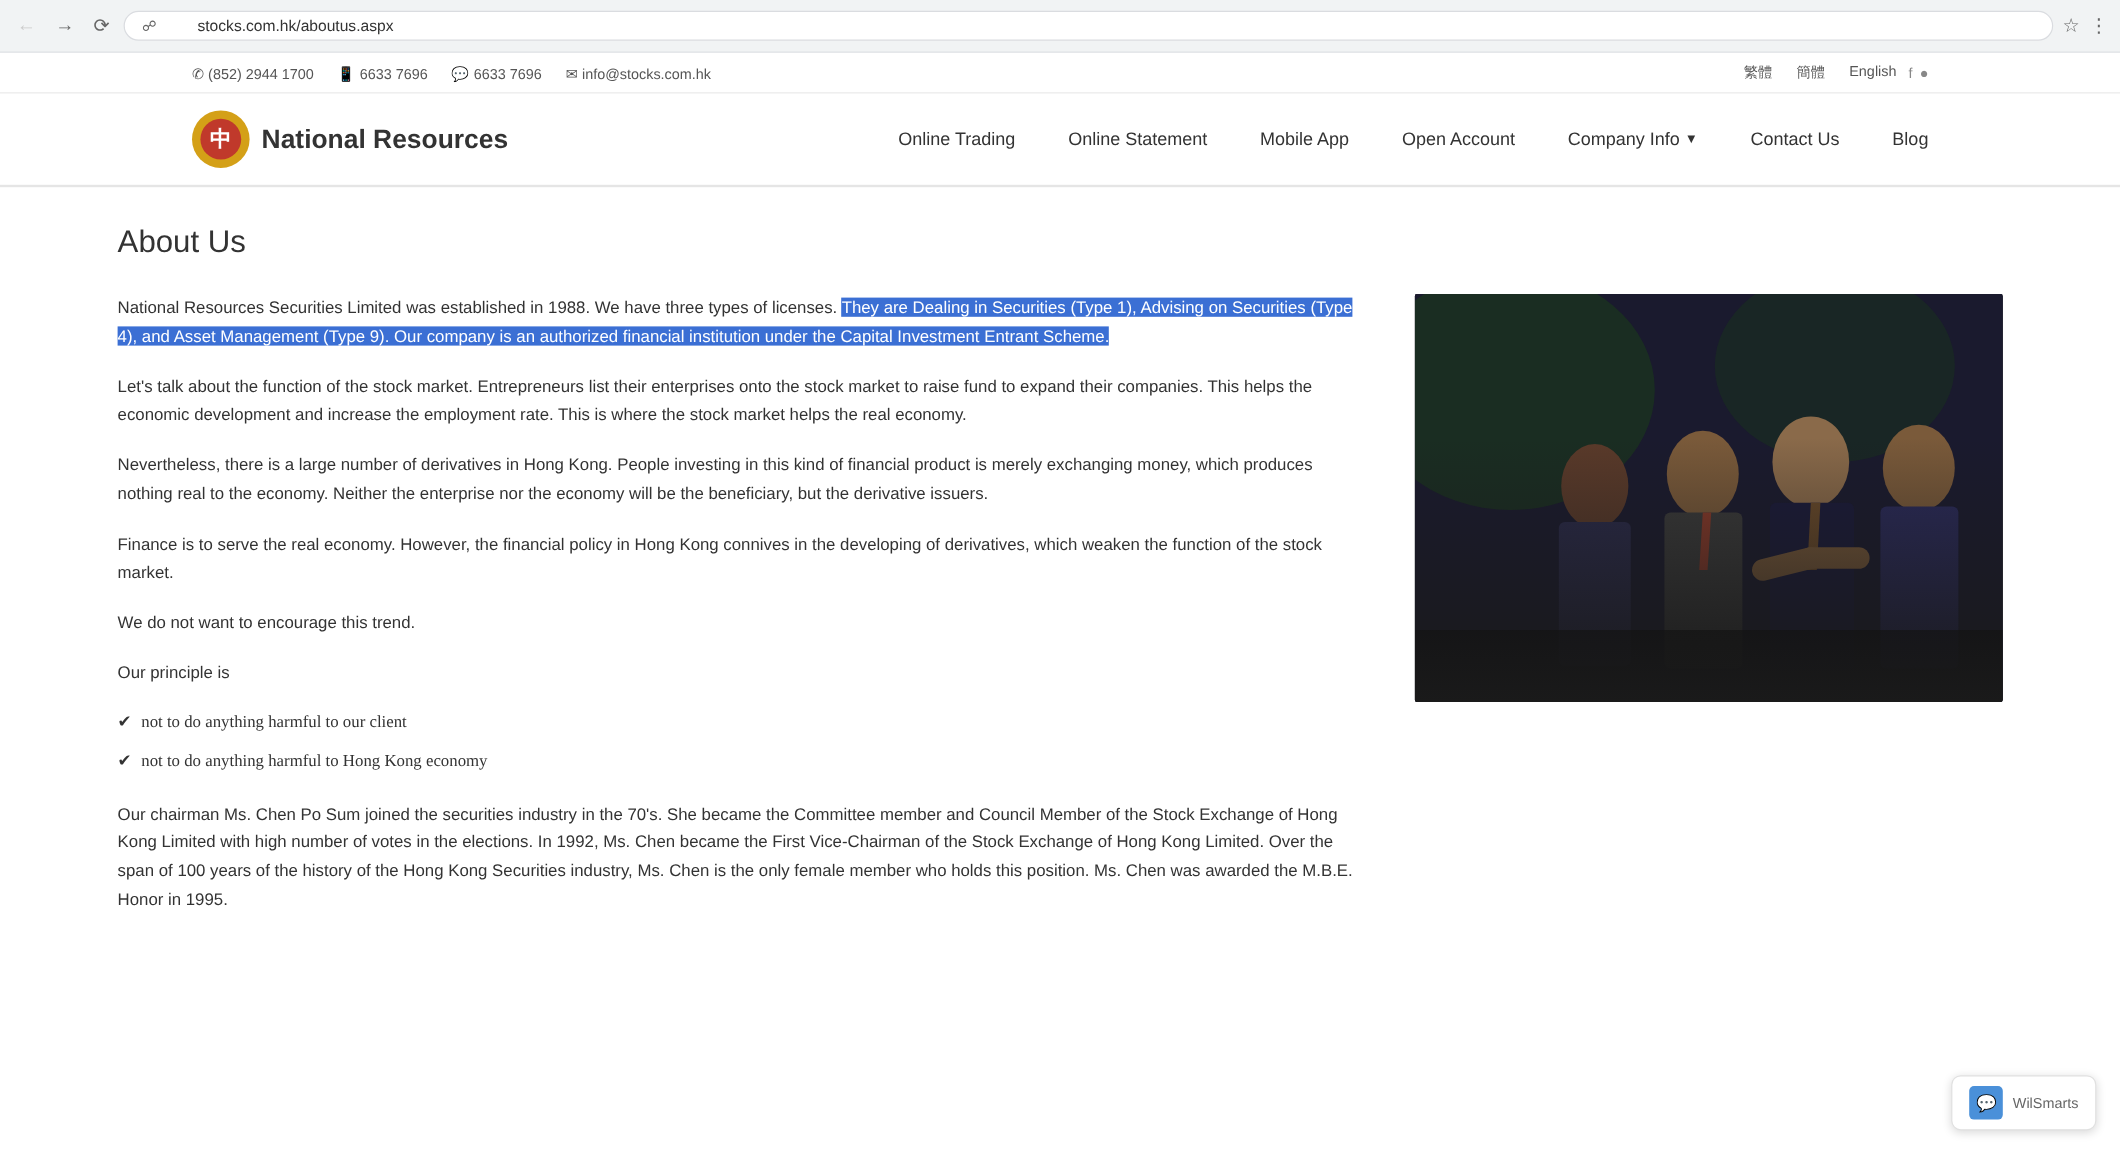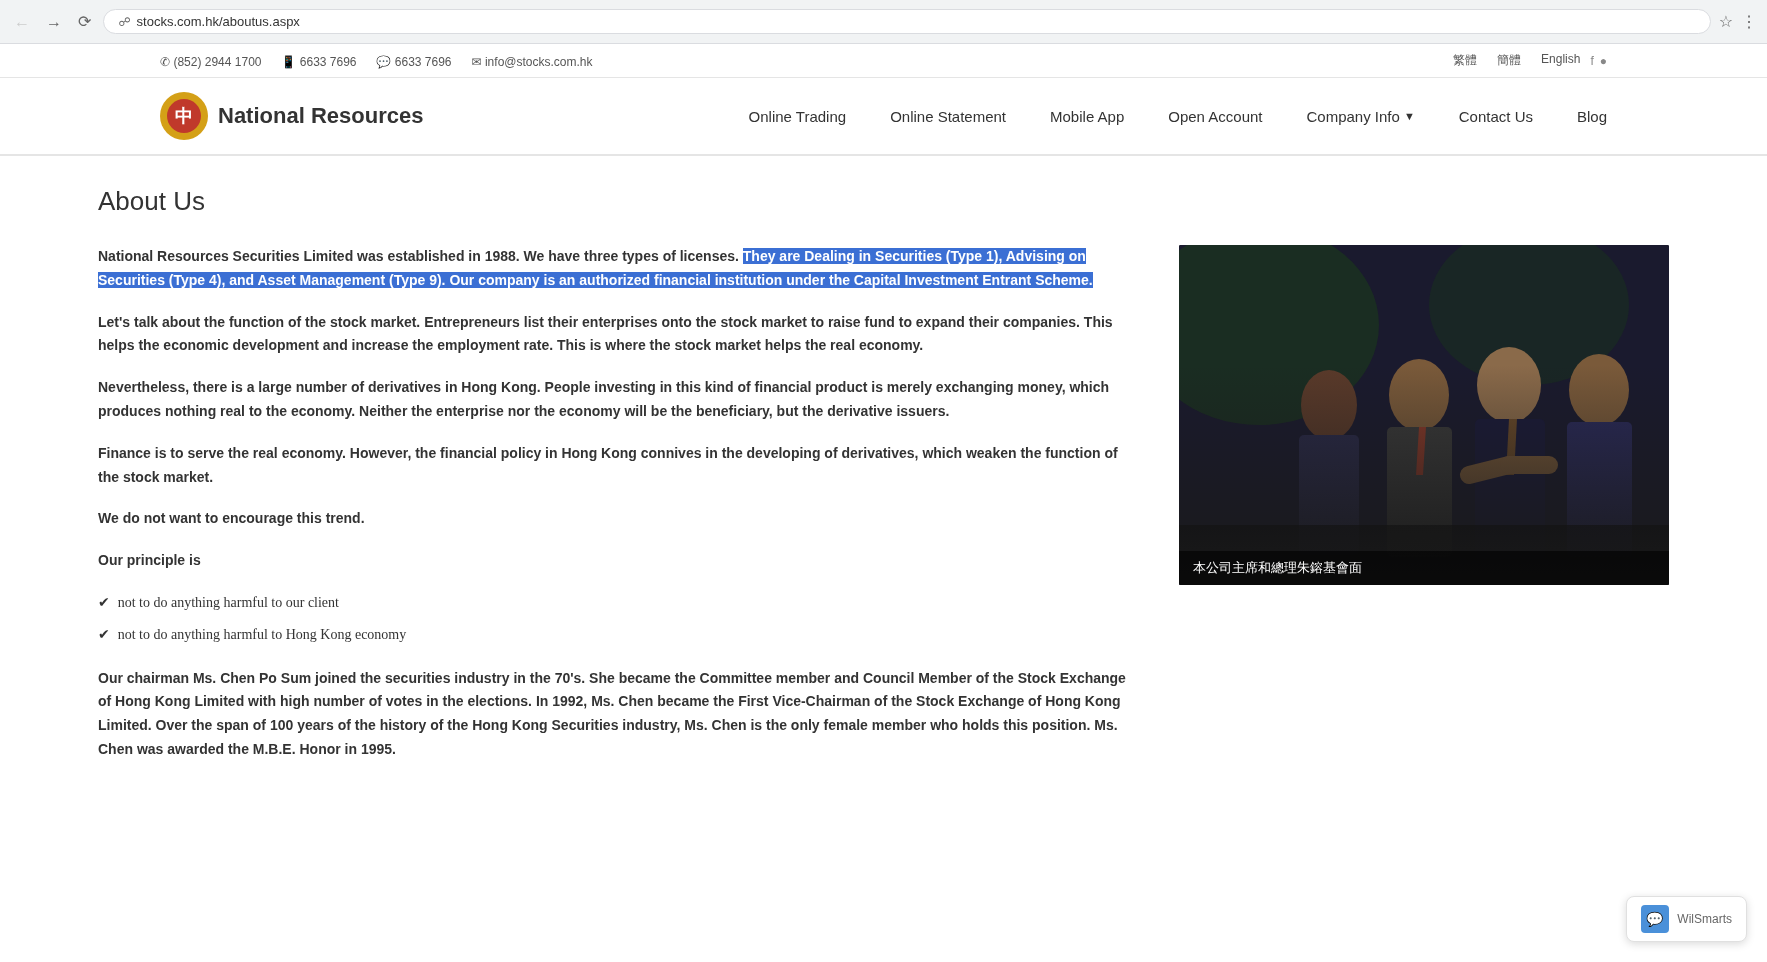--- a/index.html
+++ b/index.html
@@ -25,21 +25,21 @@
       border: 1px solid #dadce0;
       border-radius: 20px;
       padding: 4px 14px;
       font-size: 13px;
       color: #333;
       display: flex;
       align-items: center;
       gap: 6px;
     }
     .address-bar-icon { color: #666; font-size: 12px; }
-    .address-text { flex: 1; }
+    .address-text { flex: 1; margin-left: 28px; }
     .browser-actions { display: flex; gap: 8px; color: #666; font-size: 16px; }
 
     
     .top-bar {
       background: #fff;
       border-bottom: 1px solid #e5e5e5;
       padding: 8px 160px;
       display: flex;
       align-items: flex-end;
       justify-content: space-between;
@@ -113,21 +113,20 @@
       align-items: flex-start;
     }
     .text-column {
       flex: 1;
     }
     .text-column p {
       margin-bottom: 18px;
       line-height: 1.7;
       color: #333;
       font-size: 14px;
-      font-weight: bold;
     }
     .highlighted {
       background: #3b6fd4;
       color: #fff;
     }
     .principle-list {
       list-style: none;
       margin: 10px 0 20px 0;
     }
     .principle-list li {
@@ -340,21 +339,20 @@
 
             <polygon points="240,182 247,182 244,230 237,230" fill="#8a3a2a"></polygon>
             <polygon points="330,174 338,174 335,230 327,230" fill="#6a4a2a"></polygon>
 
             <line x1="290" y1="230" x2="330" y2="220" stroke="#7a5a3a" stroke-width="18" stroke-linecap="round"></line>
             <line x1="370" y1="220" x2="330" y2="220" stroke="#7a5a3a" stroke-width="18" stroke-linecap="round"></line>
 
             <rect x="0" y="280" width="490" height="60" fill="rgba(0,0,0,0.7)"></rect>
           </svg>
         </div>
-        <div class="photo-caption">本公司主席和總理朱鎔基會面</div>
       </div>
     </div>
   </div>
 </div>
 
 <div class="chat-widget">
   <div class="chat-icon">💬</div>
   <span>WilSmarts</span>
 </div>
 

